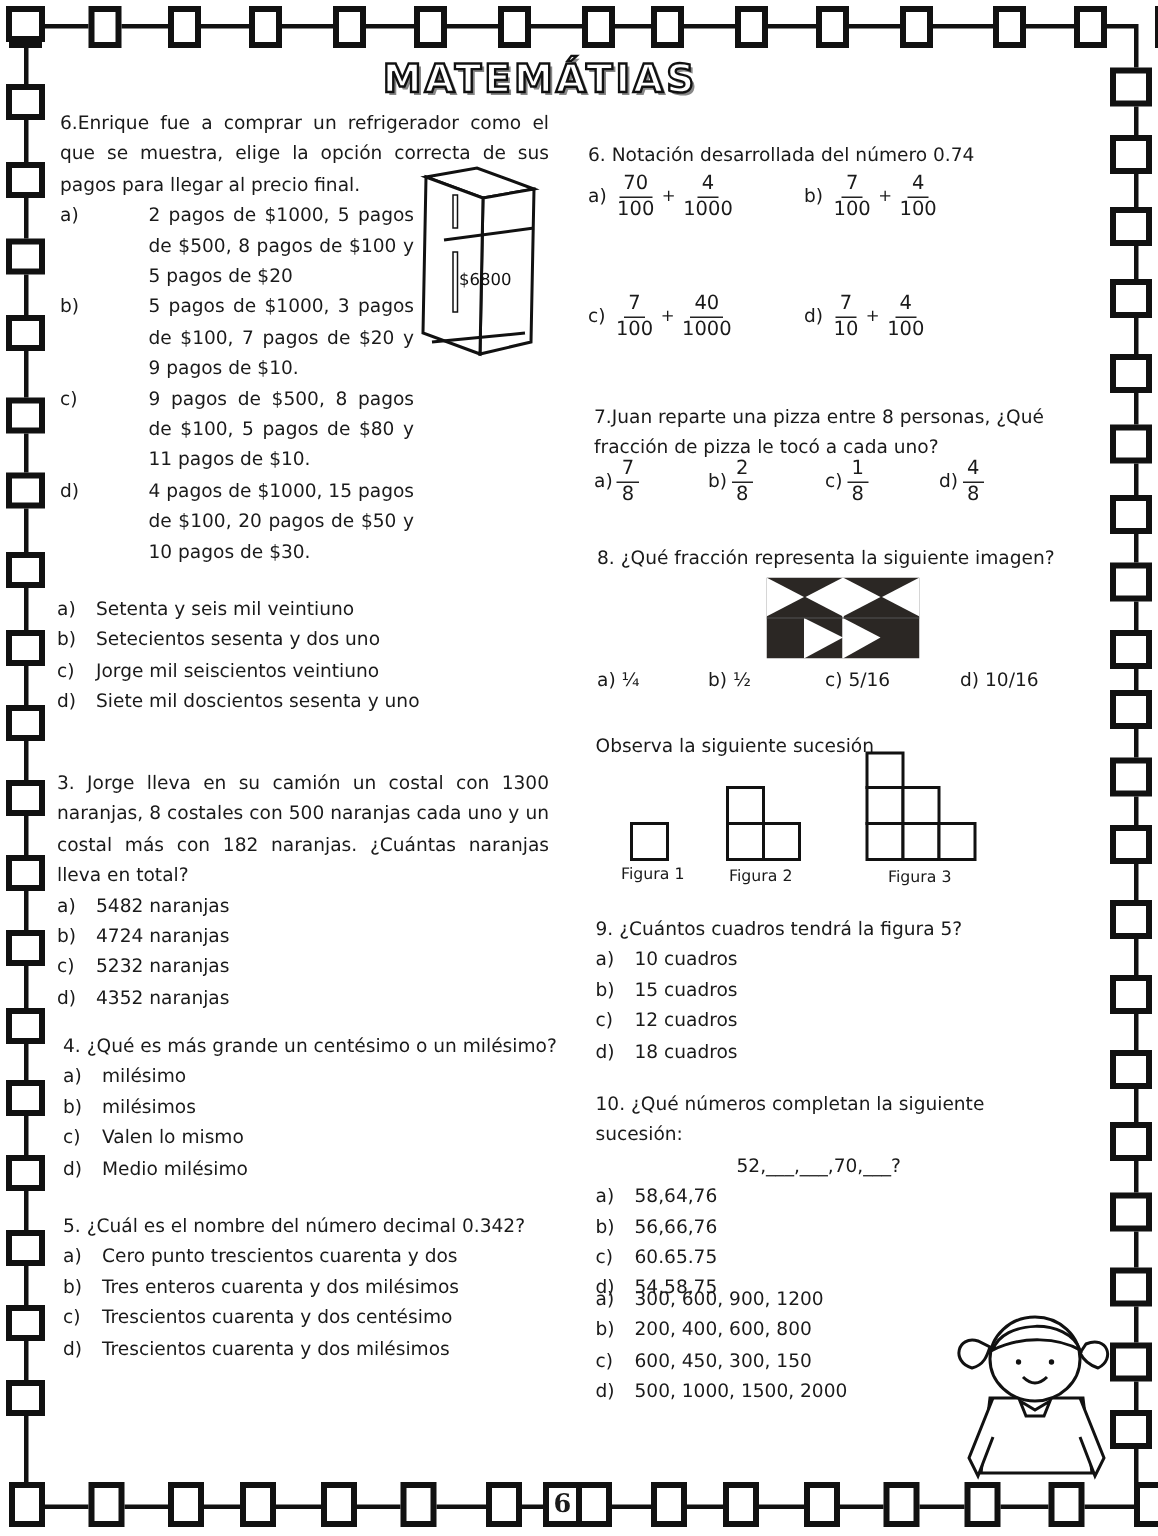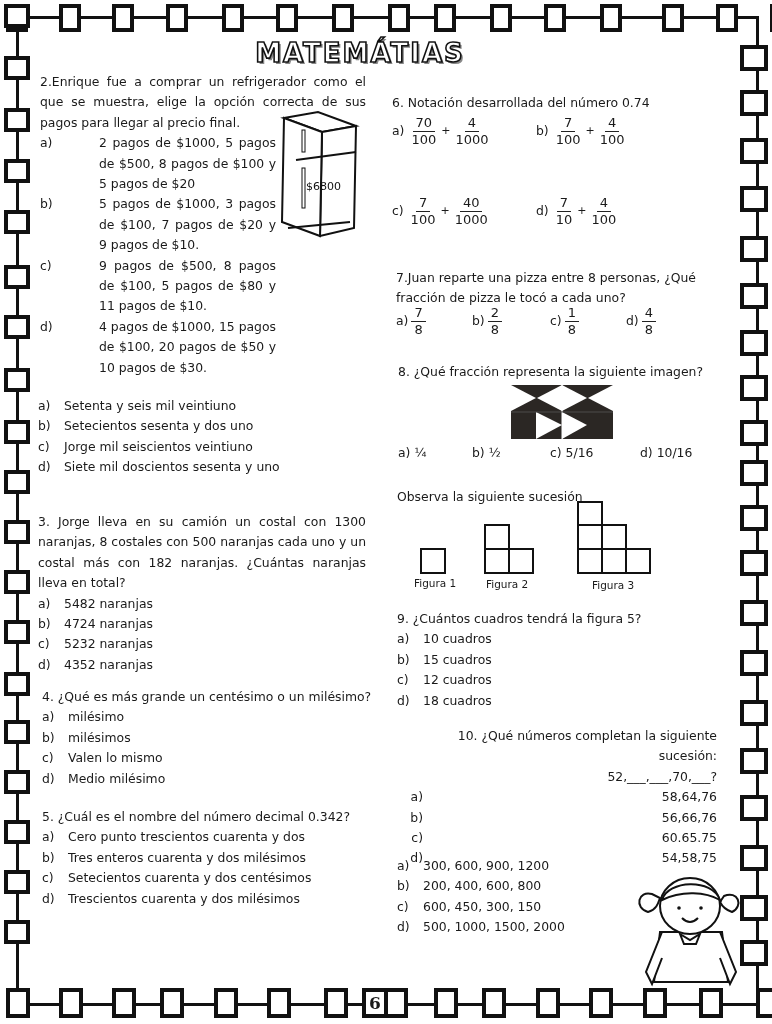--- a/index.html
+++ b/index.html
@@ -97,21 +97,21 @@
     <div class="bbox" style="left: 740px; top: 748px; width: 28px; height: 26px;"></div>
     <div class="bbox" style="left: 740px; top: 795px; width: 28px; height: 26px;"></div>
     <div class="bbox" style="left: 740px; top: 845px; width: 28px; height: 26px;"></div>
     <div class="bbox" style="left: 740px; top: 895px; width: 28px; height: 26px;"></div>
     <div class="bbox" style="left: 740px; top: 940px; width: 28px; height: 26px;"></div>
   </div>
 
 <div class="title">MATEMÁTIAS</div>
 
 <div class="q" style="left:40px;top:72px;width:326px;">
-  <p class="just" style="width:326px">2.Enrique fue a comprar un refrigerador como el que se muestra, elige la opción correcta de sus pagos para llegar al precio final.</p>
+  <p class="just" style="width:326px">6.Enrique fue a comprar un refrigerador como el que se muestra, elige la opción correcta de sus pagos para llegar al precio final.</p>
   <div style="width:236px;">
     <div class="opt">
         <span class="l">a)</span>
         <span class="t just">2 pagos de $1000, 5 pagos de $500, 8 pagos de $100 y 5 pagos de $20</span>
       </div>
     <div class="opt">
         <span class="l">b)</span>
         <span class="t just">5 pagos de $1000, 3 pagos de $100, 7 pagos de $20 y 9 pagos de $10.</span>
       </div>
     <div class="opt">
@@ -200,21 +200,21 @@
   <div class="opt">
       <span class="l">a)</span>
       <span class="t">Cero punto trescientos cuarenta y dos</span>
     </div>
   <div class="opt">
       <span class="l">b)</span>
       <span class="t">Tres enteros cuarenta y dos milésimos</span>
     </div>
   <div class="opt">
       <span class="l">c)</span>
-      <span class="t">Setecientos cuarenta y dos centésimos</span>
+      <span class="t">Trescientos cuarenta y dos centésimo</span>
     </div>
   <div class="opt">
       <span class="l">d)</span>
       <span class="t">Trescientos cuarenta y dos milésimos</span>
     </div>
 </div>
 
 <div class="q" style="left:392px;top:67px;width:320px;margin-top:26px;">
   <p>6. Notación desarrollada del número 0.74</p>
 </div>
@@ -334,21 +334,21 @@
   <div class="opt">
       <span class="l">c)</span>
       <span class="t">12 cuadros</span>
     </div>
   <div class="opt">
       <span class="l">d)</span>
       <span class="t">18 cuadros</span>
     </div>
 </div>
 
-<div class="q" style="left:397px;top:726px;width:320px;text-align:right;">
+<div class="q" style="left:397px;top:726px;width:320px;">
   <p>10. ¿Qué números completan la siguiente sucesión:</p>
   <p style="padding-left:94px">52,___,___,70,___?</p>
   <div class="opt">
       <span class="l">a)</span>
       <span class="t">58,64,76</span>
     </div>
   <div class="opt">
       <span class="l">b)</span>
       <span class="t">56,66,76</span>
     </div>

